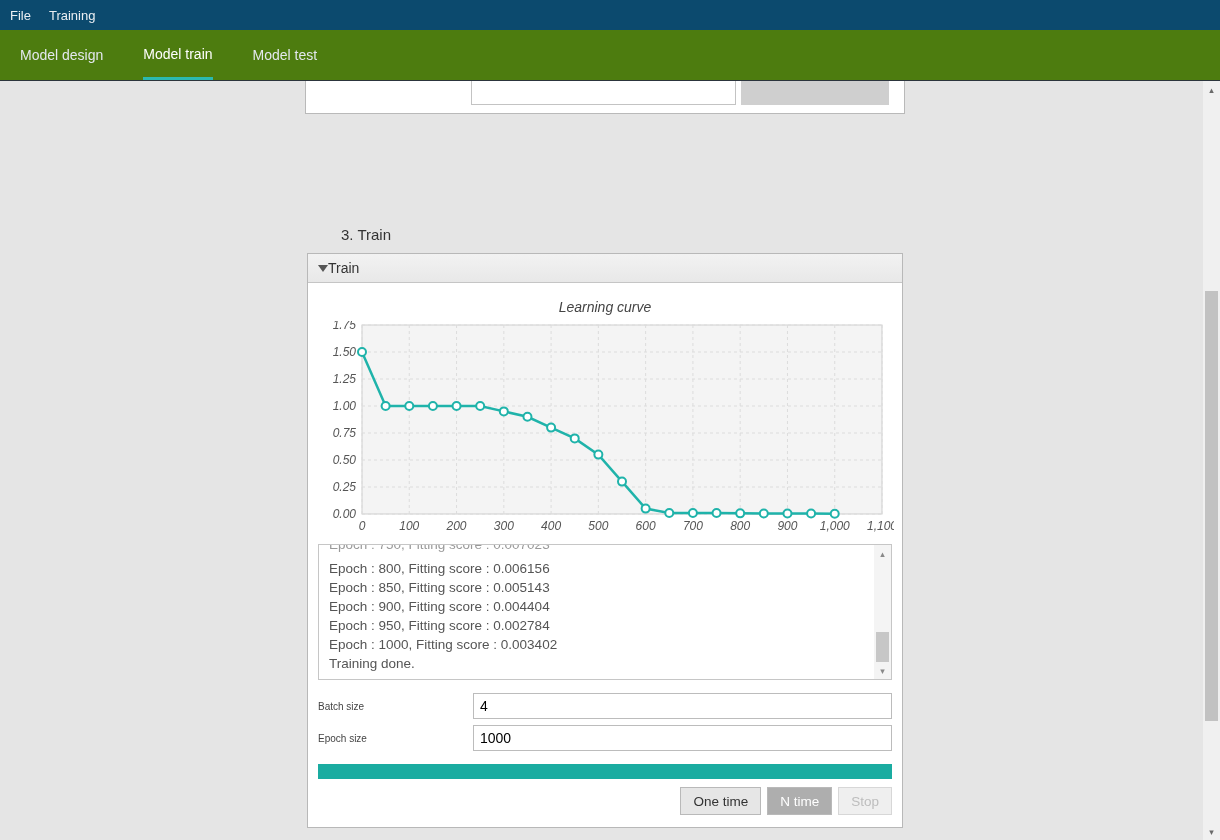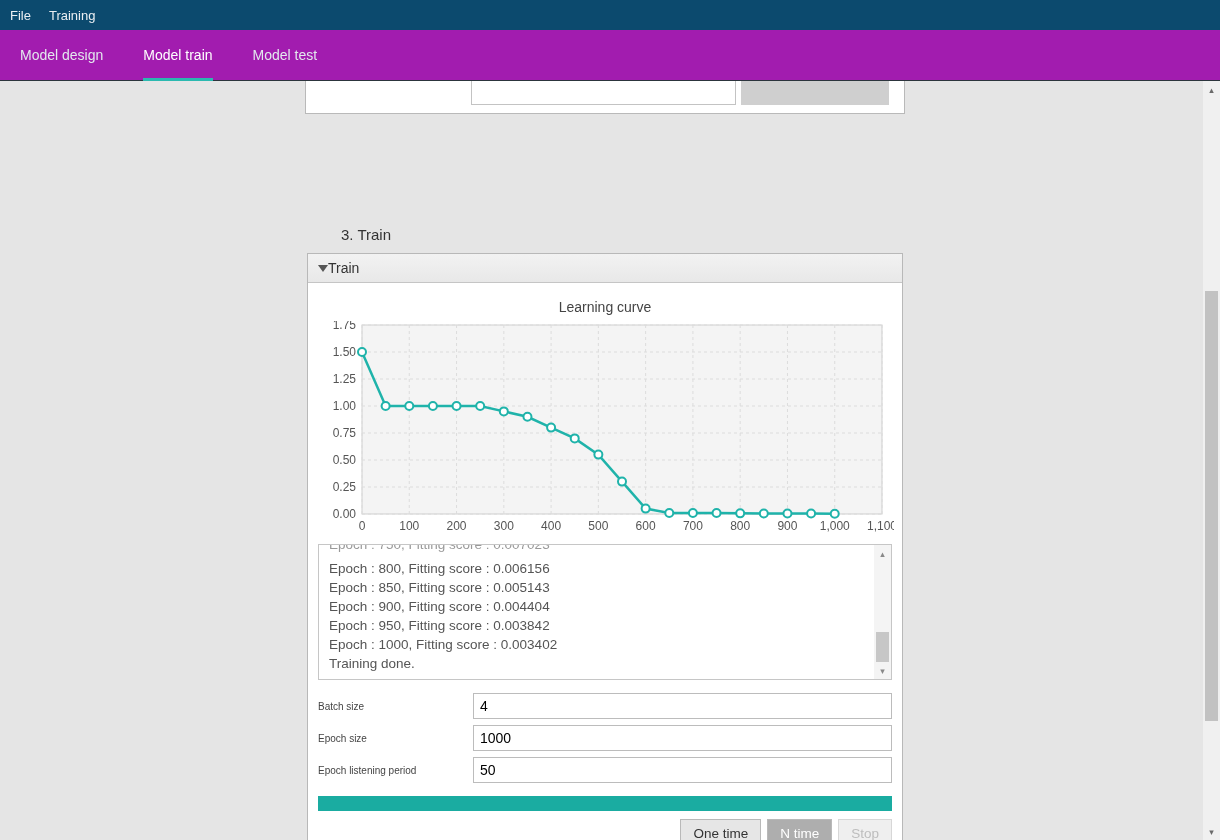--- a/index.html
+++ b/index.html
@@ -16,24 +16,24 @@
   height: 30px;
   display: flex;
   align-items: center;
   padding: 0 10px;
   gap: 18px;
   color: #eaeef2;
   font-size: 13px;
 }
 .menubar span { cursor: pointer; }
 .tabbar {
-  background: #a21caf;
+  background: #4d7c0f;
   height: 51px;
   display: flex;
-  align-items: flex-end;
+  align-items: flex-start;
   padding: 0 20px;
   gap: 40px;
   color: #e3e8ee;
   font-size: 14px;
   border-bottom: 1px solid #2c353d;
 }
 .tabbar .tab { cursor: pointer; height: 100%; display: flex; align-items: center; }
 .tabbar .tab.active {
   border-bottom: 3px solid #2bb9b0;
   color: #fff;
@@ -127,20 +127,21 @@
   cursor: pointer;
 }
 .panel-header .tri {
   width: 0; height: 0;
   border-left: 5px solid transparent;
   border-right: 5px solid transparent;
   border-top: 7px solid #555;
 }
 .chart-wrap {
   padding: 16px 6px 4px 6px;
+  font-style: italic;
 }
 .chart-title {
   text-align: center;
   font-size: 14px;
   color: #444;
   margin-bottom: 6px;
 }
 svg.chart { display: block; }
 .log-box {
   margin: 4px 10px 10px 10px;
@@ -323,42 +324,38 @@
           <circle cx="497.0909090909091" cy="192.568" r="4" fill="#fff" stroke="#1fb3aa" stroke-width="2"></circle>
           <circle cx="520.7272727272727" cy="192.676" r="4" fill="#fff" stroke="#1fb3aa" stroke-width="2"></circle>
         </svg>
     </div>
 
     <div class="log-box">
       <div class="log-clip">Epoch : 750, Fitting score : 0.007023</div>
       <div class="log-inner" id="log-inner">Epoch : 800, Fitting score : 0.006156
 Epoch : 850, Fitting score : 0.005143
 Epoch : 900, Fitting score : 0.004404
-Epoch : 950, Fitting score : 0.003842
+Epoch : 950, Fitting score : 0.002784
 Epoch : 1000, Fitting score : 0.003402
 Training done.</div>
       <div class="log-scroll">
         <div class="arrow" style="top:0">▴</div>
         <div class="thumb" style="bottom:17px;height:30px"></div>
         <div class="arrow" style="bottom:0">▾</div>
       </div>
     </div>
 
     <div class="form-row">
       <label>Batch size</label>
       <input value="4" style="">
     </div>
     <div class="form-row">
       <label>Epoch size</label>
       <input value="1000" style="">
     </div>
-    <div class="form-row">
-      <label>Epoch listening period</label>
-      <input value="50" style="">
-    </div>
 
     <div class="progress"></div>
 
     <div class="btn-row">
       <button class="normal">One time</button>
       <button class="gray">N time</button>
       <button class="disabled">Stop</button>
     </div>
   </div>
 

